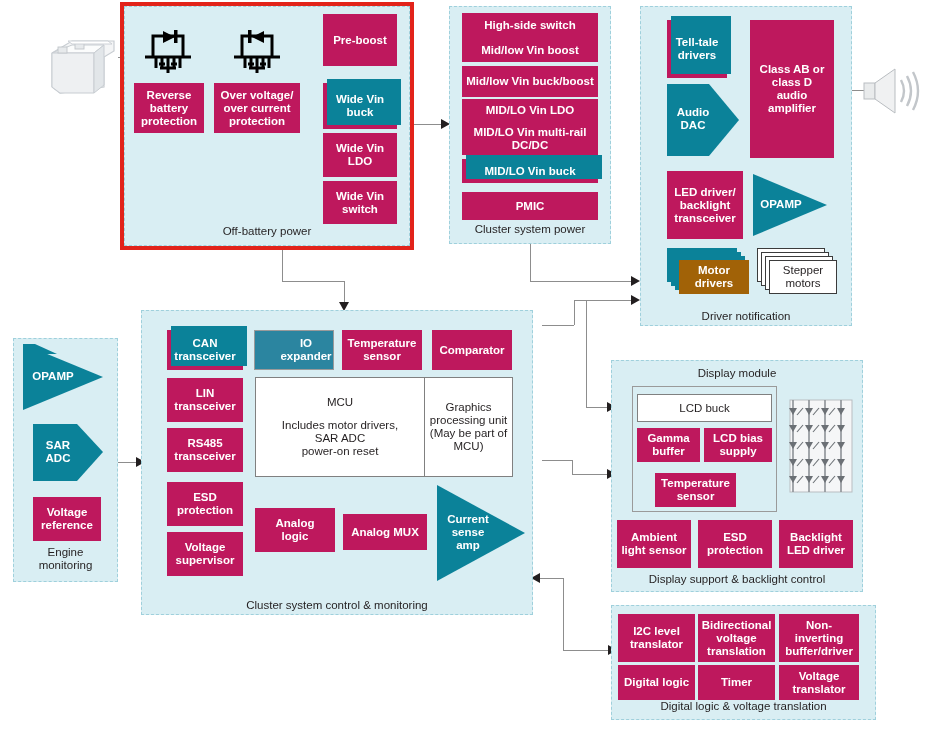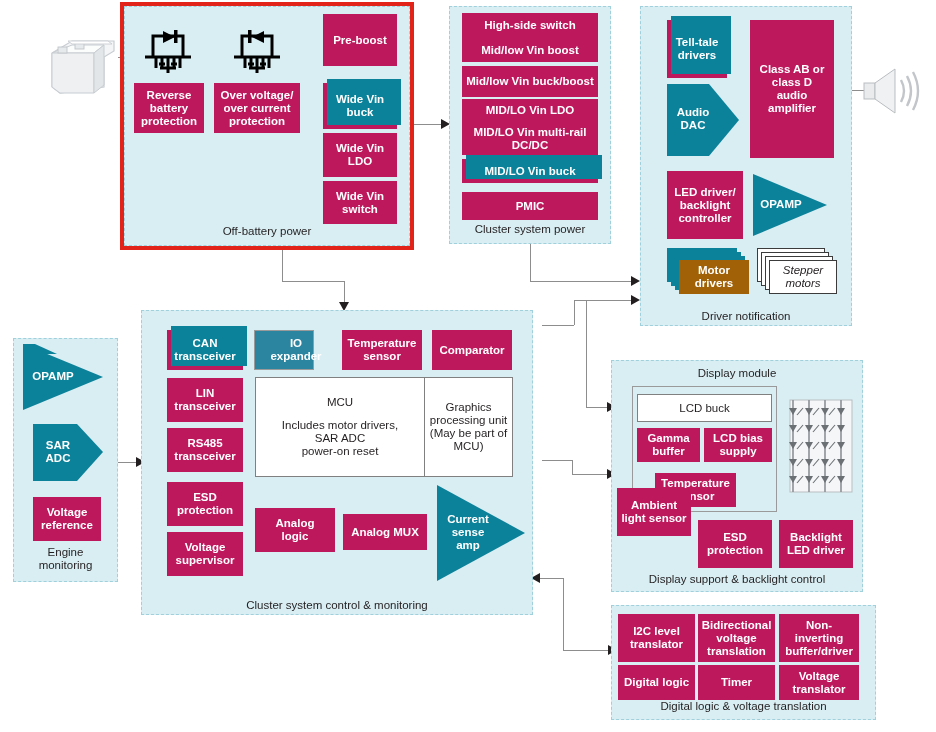--- a/index.html
+++ b/index.html
@@ -213,38 +213,38 @@
 DAC</div>
   </div>
 
   <div class="blk" style="left:750px;top:20px;width:84px;height:138px;">Class AB or
 class D
 audio
 amplifier</div>
 
   <div class="blk" style="left:667px;top:171px;width:76px;height:68px;">LED driver/
 backlight
-controller</div>
+transceiver</div>
 
   <div class="tri" style="left:753px;top:174px;width:76px;height:62px;">
     <svg width="76" height="62" viewBox="0 0 76 62">
       <polygon points="0,0 74,31 0,62" fill="#0b8299"></polygon>
     </svg>
     <div class="lbl" style="left:2px;top:24px;width:52px;">OPAMP</div>
   </div>
 
   <div class="stack teal" style="left:667px;top:248px;width:84px;height:48px;">
     <div class="card s1" style="width:70px;height:34px;"></div>
     <div class="card s2" style="width:70px;height:34px;"></div>
     <div class="card s3" style="width:70px;height:34px;"></div>
     <div class="card top" style="width:70px;height:34px;">Motor
 drivers</div>
   </div>
 
-  <div class="stack white" style="left:757px;top:248px;width:84px;height:48px;font-style:italic;">
+  <div class="stack white" style="left:757px;top:248px;width:84px;height:48px;">
     <div class="card s1" style="width:68px;height:34px;"></div>
     <div class="card s2" style="width:68px;height:34px;"></div>
     <div class="card s3" style="width:68px;height:34px;"></div>
     <div class="card top" style="width:68px;height:34px;">Stepper
 motors</div>
   </div>
 
   <div class="group" style="left:13px;top:338px;width:105px;height:244px;">
     <div class="group-label" style="top:207px;">Engine
 monitoring</div>
@@ -268,21 +268,21 @@
 
   <div class="blk" style="left:33px;top:497px;width:68px;height:44px;">Voltage
 reference</div>
 
   <div class="group" style="left:141px;top:310px;width:392px;height:305px;">
     <div class="group-label" style="top:288px;">Cluster system control &amp; monitoring</div>
   </div>
 
   <div class="blk raise" style="left:167px;top:330px;width:76px;height:40px;">CAN
 transceiver</div>
-  <div class="blk sel" style="left:254px;top:330px;width:60px;height:40px;padding-left:27px;">IO expander</div>
+  <div class="blk sel" style="left:254px;top:330px;width:80px;height:40px;padding-left:27px;">IO expander</div>
   <div class="blk" style="left:342px;top:330px;width:80px;height:40px;">Temperature
 sensor</div>
   <div class="blk" style="left:432px;top:330px;width:80px;height:40px;">Comparator</div>
 
   <div class="blk" style="left:167px;top:378px;width:76px;height:44px;">LIN
 transceiver</div>
   <div class="blk" style="left:167px;top:428px;width:76px;height:44px;">RS485
 transceiver</div>
   <div class="blk" style="left:167px;top:482px;width:76px;height:44px;">ESD
 protection</div>
@@ -371,21 +371,21 @@
           <line x1="24" y1="84" x2="30" y2="77"></line>
         <line x1="40" y1="16" x2="46" y2="9"></line>
           <line x1="40" y1="33" x2="46" y2="26"></line>
           <line x1="40" y1="50" x2="46" y2="43"></line>
           <line x1="40" y1="67" x2="46" y2="60"></line>
           <line x1="40" y1="84" x2="46" y2="77"></line>
       </g>
     </svg>
   </div>
 
-  <div class="blk" style="left:617px;top:488px;width:74px;height:48px;">Ambient
+  <div class="blk" style="left:617px;top:520px;width:74px;height:48px;">Ambient
 light sensor</div>
   <div class="blk" style="left:698px;top:520px;width:74px;height:48px;">ESD
 protection</div>
   <div class="blk" style="left:779px;top:520px;width:74px;height:48px;">Backlight
 LED driver</div>
 
   <div class="group" style="left:611px;top:605px;width:265px;height:115px;">
     <div class="group-label" style="top:94px;">Digital logic &amp; voltage translation</div>
   </div>
   <div class="blk" style="left:618px;top:614px;width:77px;height:48px;">I2C level

